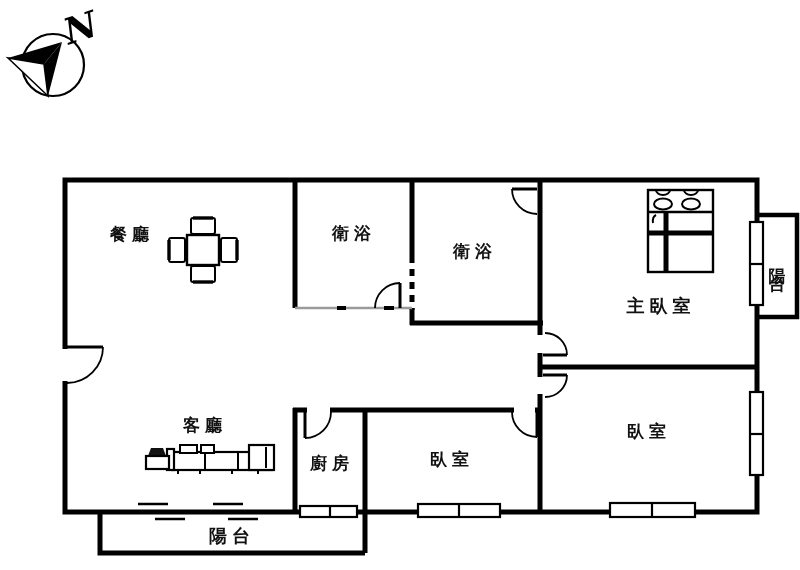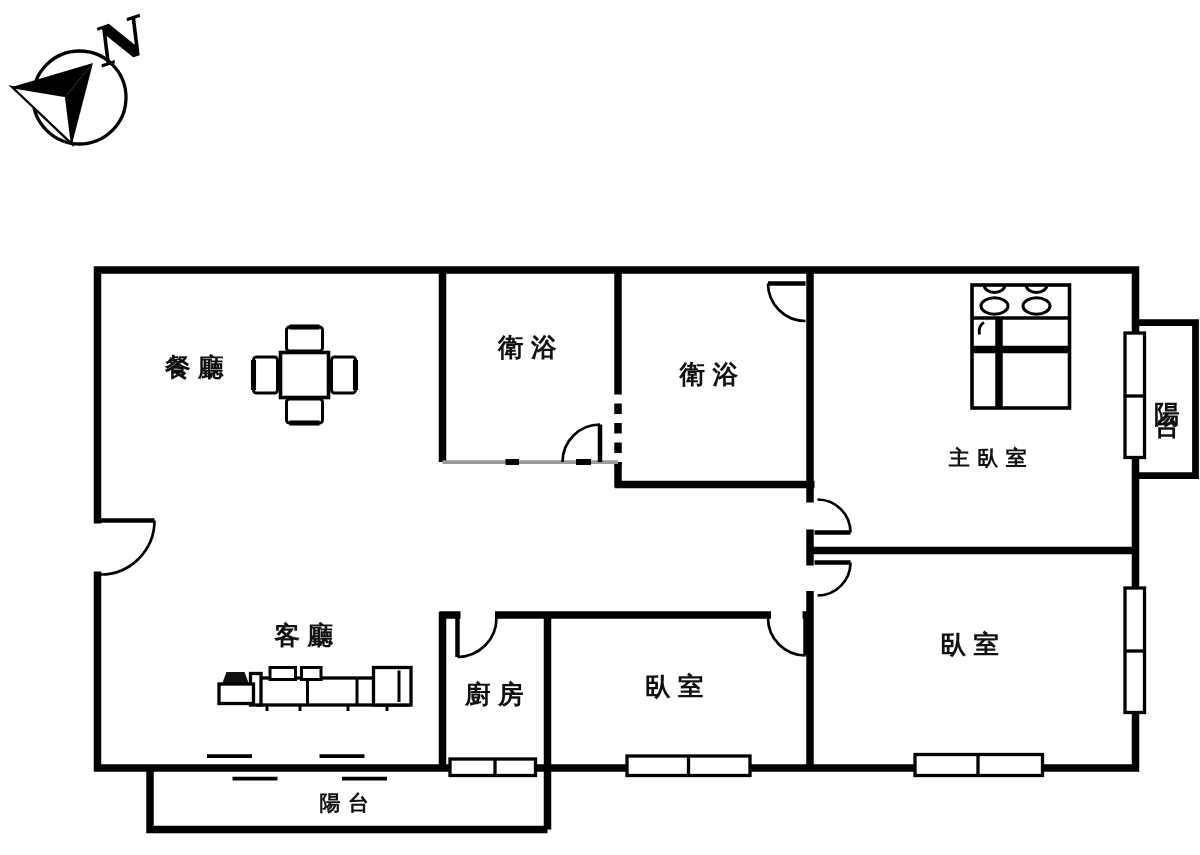--- a/index.html
+++ b/index.html
@@ -6,21 +6,21 @@
   #plan {
     position:relative; width:800px; height:570px; background:#ffffff;
     font-family:"DejaVu Serif","Liberation Serif",serif; overflow:hidden;
   }
   #plan svg { position:absolute; left:0; top:0; }
   .room-label {
     position:absolute; transform:translate(-50%,-50%);
     font-weight:bold; font-size:17px; color:#111; letter-spacing:5px;
     white-space:nowrap; line-height:1;
   }
-  .room-label.big { font-size:14px; }
+  .room-label.big { font-size:18px; }
   .room-label.vertical {
     writing-mode:vertical-rl; text-orientation:upright; letter-spacing:6px;
   }
 </style>
 </head>
 <body>
 
 <div id="plan">
 
   <svg width="800" height="570" viewBox="0 0 800 570">
@@ -179,21 +179,21 @@
 
     <g>
       <circle cx="53" cy="65" r="31" fill="none" stroke="#000" stroke-width="2.2"></circle>
       <polygon points="8,58 48,96 44,64" fill="#fff" stroke="#000" stroke-width="1.6"></polygon>
       <polygon points="62,42 8,58 44,64" fill="#000"></polygon>
       <polygon points="62,42 44,64 48,96" fill="#000"></polygon>
       <text x="64" y="42" font-size="36" font-style="italic" font-weight="bold" font-family="&quot;DejaVu Serif&quot;, serif" transform="rotate(-18 75 28)">N</text>
     </g>
   </svg>
 
-  <div class="room-label" style="left:132px; top:246px;">餐廳</div>
+  <div class="room-label" style="left:132px; top:234px;">餐廳</div>
   <div class="room-label" style="left:354px; top:233px;">衛浴</div>
   <div class="room-label" style="left:475px; top:251px;">衛浴</div>
   <div class="room-label big" style="left:661px; top:306px;">主臥室</div>
   <div class="room-label vertical" style="left:777px; top:261px;">陽台</div>
   <div class="room-label" style="left:205px; top:425px;">客廳</div>
   <div class="room-label" style="left:332px; top:463px;font-family:Liberation Serif, serif;">廚房</div>
   <div class="room-label" style="left:452px; top:459px;">臥室</div>
   <div class="room-label" style="left:649px; top:431px;">臥室</div>
   <div class="room-label big" style="left:232px; top:536px;">陽台</div>
 </div>

